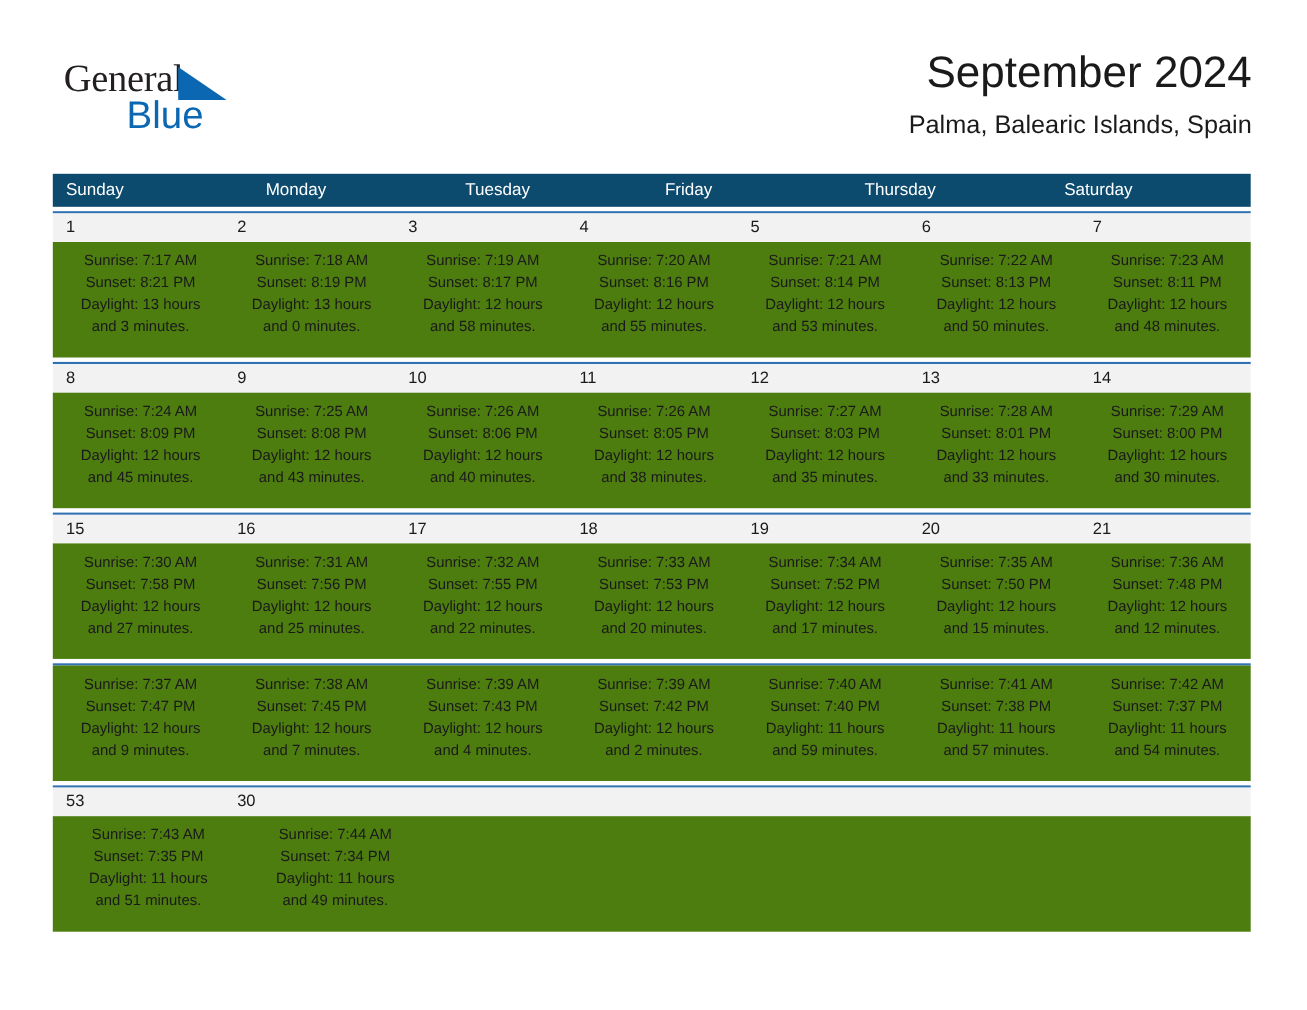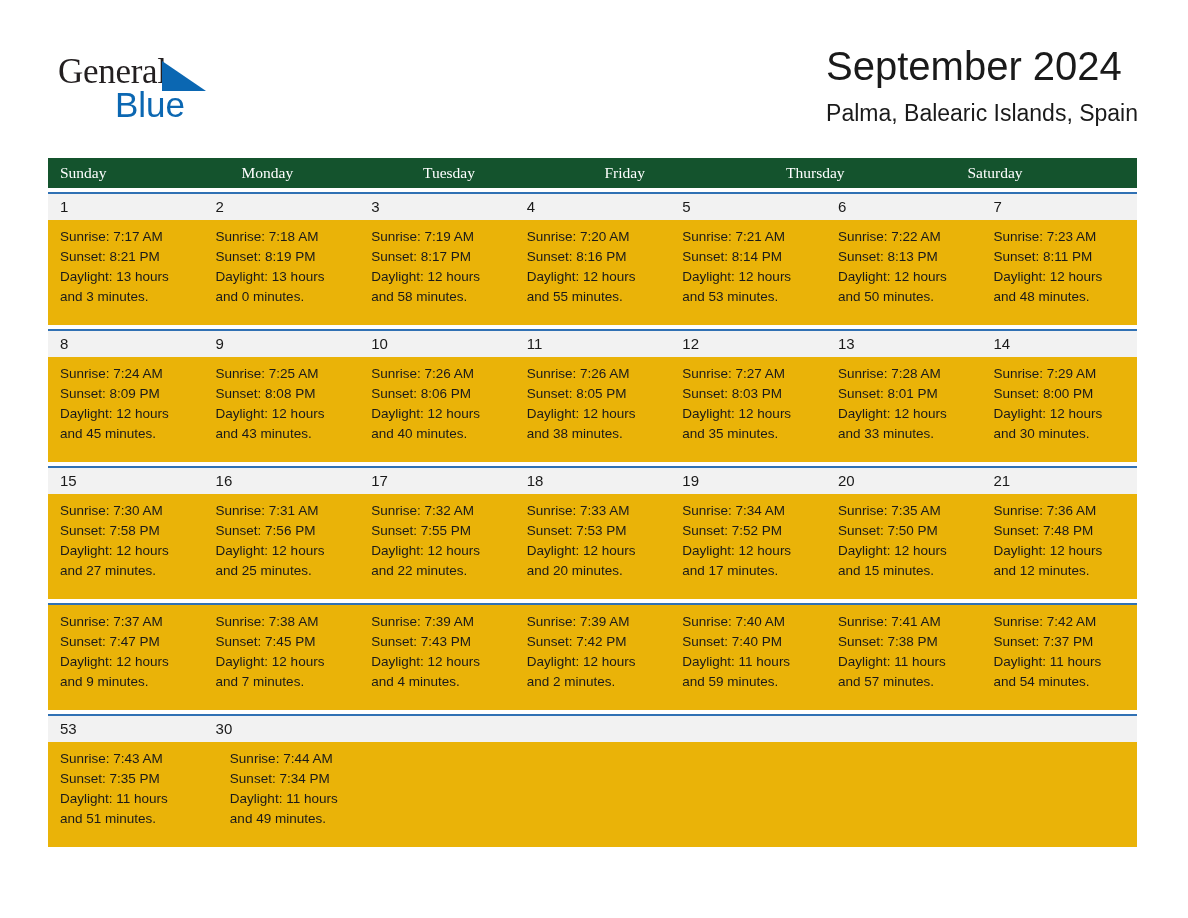--- a/index.html
+++ b/index.html
@@ -62,20 +62,21 @@
     font-size: 35px;
     color: #0b67b2;
     font-family: "Liberation Sans", sans-serif;
     font-weight: 400;
   }
 
   .title-block {
     position: absolute;
     right: 0px;
     top: 0px;
+    text-align: right;
     margin-left: 23px;
   }
   .month-title {
     font-size: 40px;
     font-weight: 400;
     color: #1a1a1a;
     line-height: 52px;
     white-space: nowrap;
   }
   .location-title {
@@ -89,23 +90,22 @@
 
   
   .calendar {
     position: absolute;
     left: 48px;
     top: 158px;
     width: 1089px;
   }
   .weekday-row {
     display: flex;
-    background: #14532d;
+    background: #0c4a6e;
     height: 30px;
-    font-family: Liberation Serif, serif;
   }
   .weekday-cell {
     flex: 1 1 0;
     color: #ffffff;
     font-size: 15.5px;
     line-height: 30px;
     padding-left: 12px;
     box-sizing: border-box;
     white-space: nowrap;
   }
@@ -126,22 +126,23 @@
   .daynum-cell {
     flex: 1 1 0;
     font-size: 15px;
     line-height: 26px;
     padding-left: 12px;
     box-sizing: border-box;
     color: #1a1a1a;
   }
   .detail-band {
     display: flex;
-    background: #eab308;
+    background: #4d7c0f;
     height: 105px;
+    text-align: center;
   }
   .detail-cell {
     flex: 1 1 0;
     padding: 7px 8px 0 12px;
     box-sizing: border-box;
     font-size: 13.5px;
     line-height: 20px;
     color: #1a1a1a;
   }
   .detail-cell .ln {

